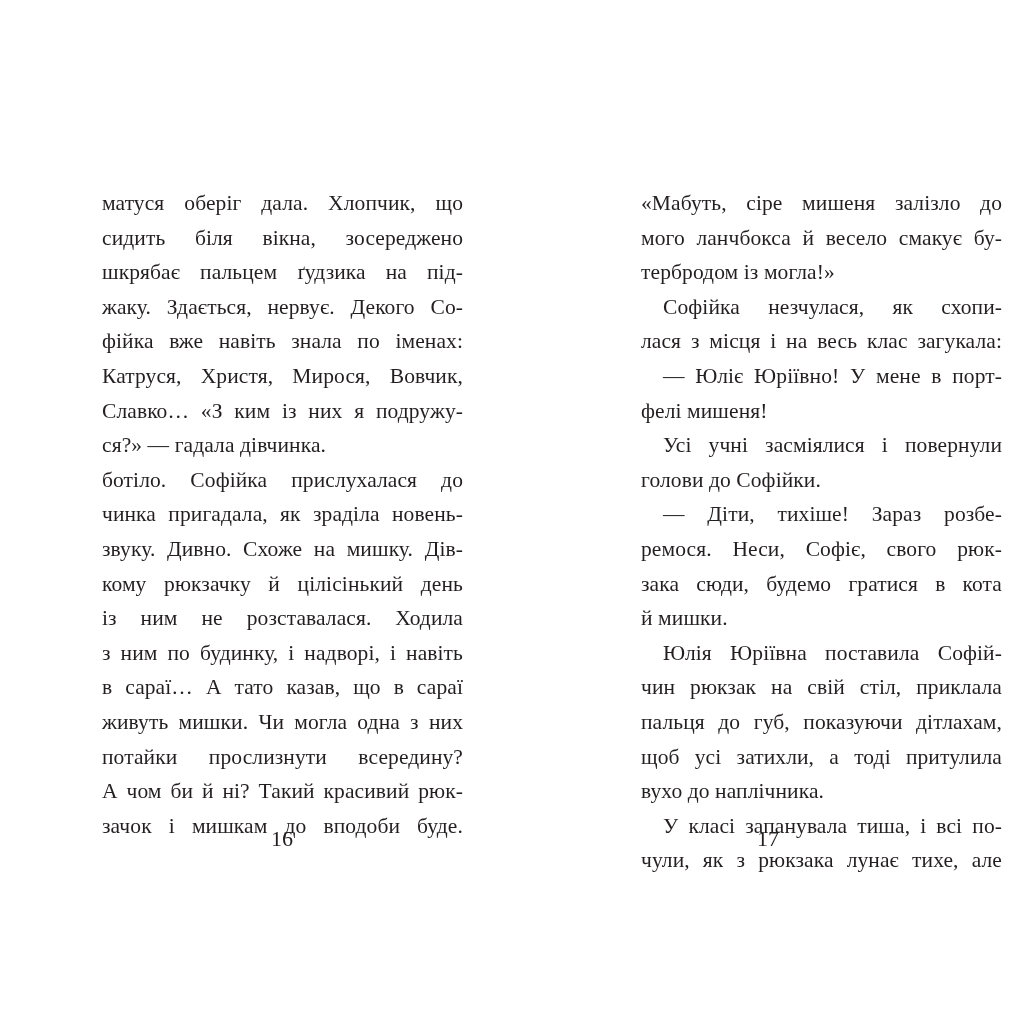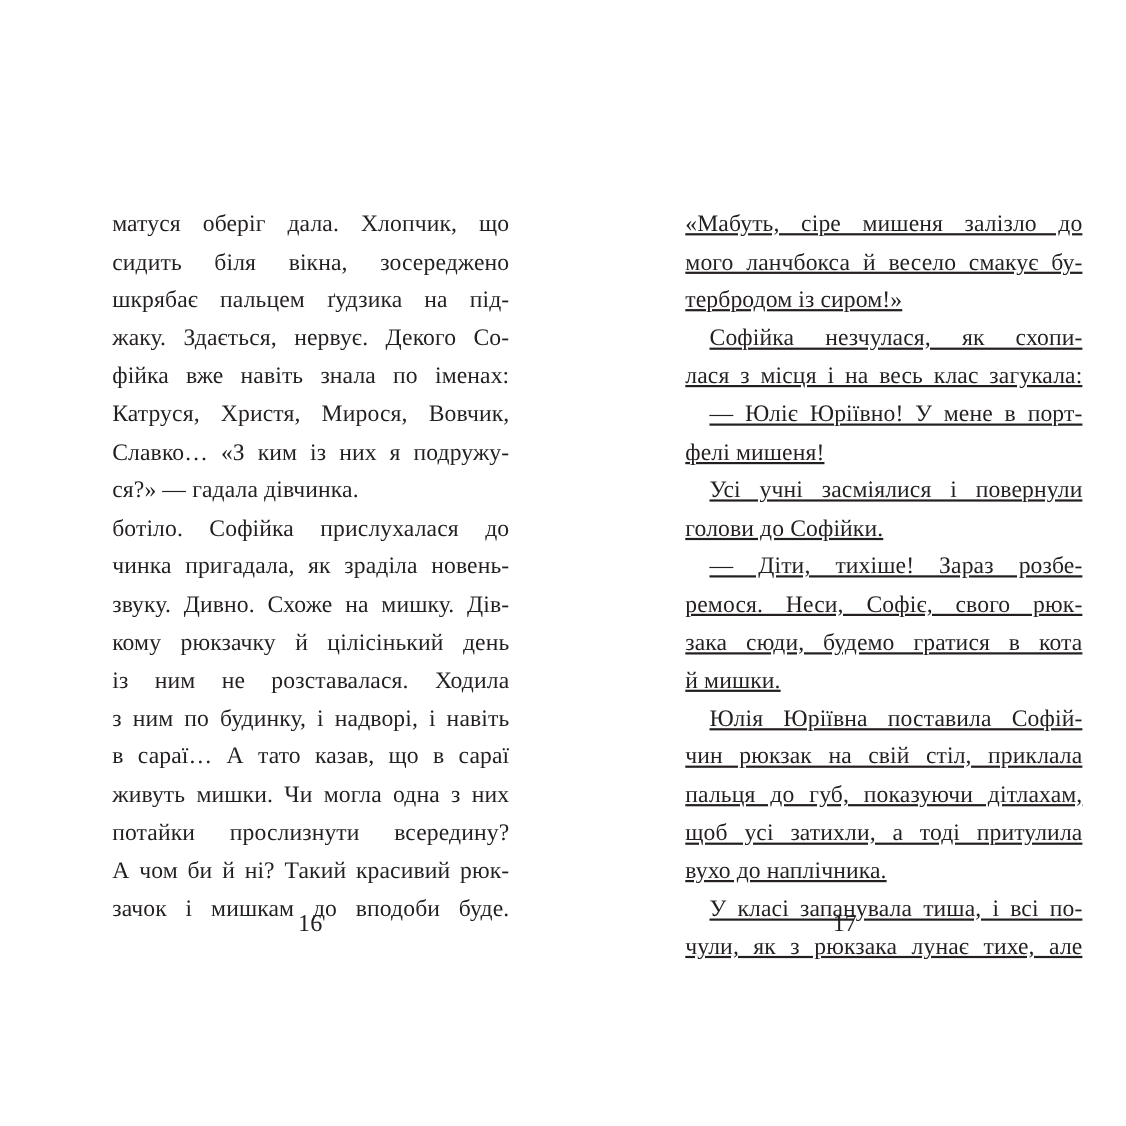--- a/index.html
+++ b/index.html
@@ -19,21 +19,21 @@
       position: absolute;
       left: 0; top: 0;
       width: 1024px; height: 1024px; margin-left: 24px;
     }
     .page {
       position: absolute;
       top: 186px;
       width: 361px;
     }
     .page.left  { left: 78px; }
-    .page.right { left: 599px; text-decoration: underline; }
+    .page.right { left: 617px; }
     .line {
       display: block;
       height: 34.6px;
       line-height: 34.6px;
       font-family: "Liberation Serif", "DejaVu Serif", serif;
       font-size: 21.5px;
       white-space: nowrap;
       text-align: justify;
       text-align-last: justify;
       letter-spacing: 0.1px;
@@ -76,21 +76,21 @@
     <span class="line">в сараї… А тато казав, що в сараї</span>
     <span class="line">живуть мишки. Чи могла одна з них</span>
     <span class="line">потайки прослизнути всередину?</span>
     <span class="line">А чом би й ні? Такий красивий рюк-</span>
     <span class="line">зачок і мишкам до вподоби буде.</span>
   </div>
 
   <div class="page right">
     <span class="line">«Мабуть, сіре мишеня залізло до</span>
     <span class="line">мого ланчбокса й весело смакує бу-</span>
-    <span class="line last">тербродом із сиром!»</span>
+    <span class="line last">тербродом із могла!»</span>
     <span class="line indent">Софійка незчулася, як схопи-</span>
     <span class="line">лася з місця і на весь клас загукала:</span>
     <span class="line indent">— Юліє Юріївно! У мене в порт-</span>
     <span class="line last">фелі мишеня!</span>
     <span class="line indent">Усі учні засміялися і повернули</span>
     <span class="line last">голови до Софійки.</span>
     <span class="line indent">— Діти, тихіше! Зараз розбе-</span>
     <span class="line">ремося. Неси, Софіє, свого рюк-</span>
     <span class="line">зака сюди, будемо гратися в кота</span>
     <span class="line last">й мишки.</span>

